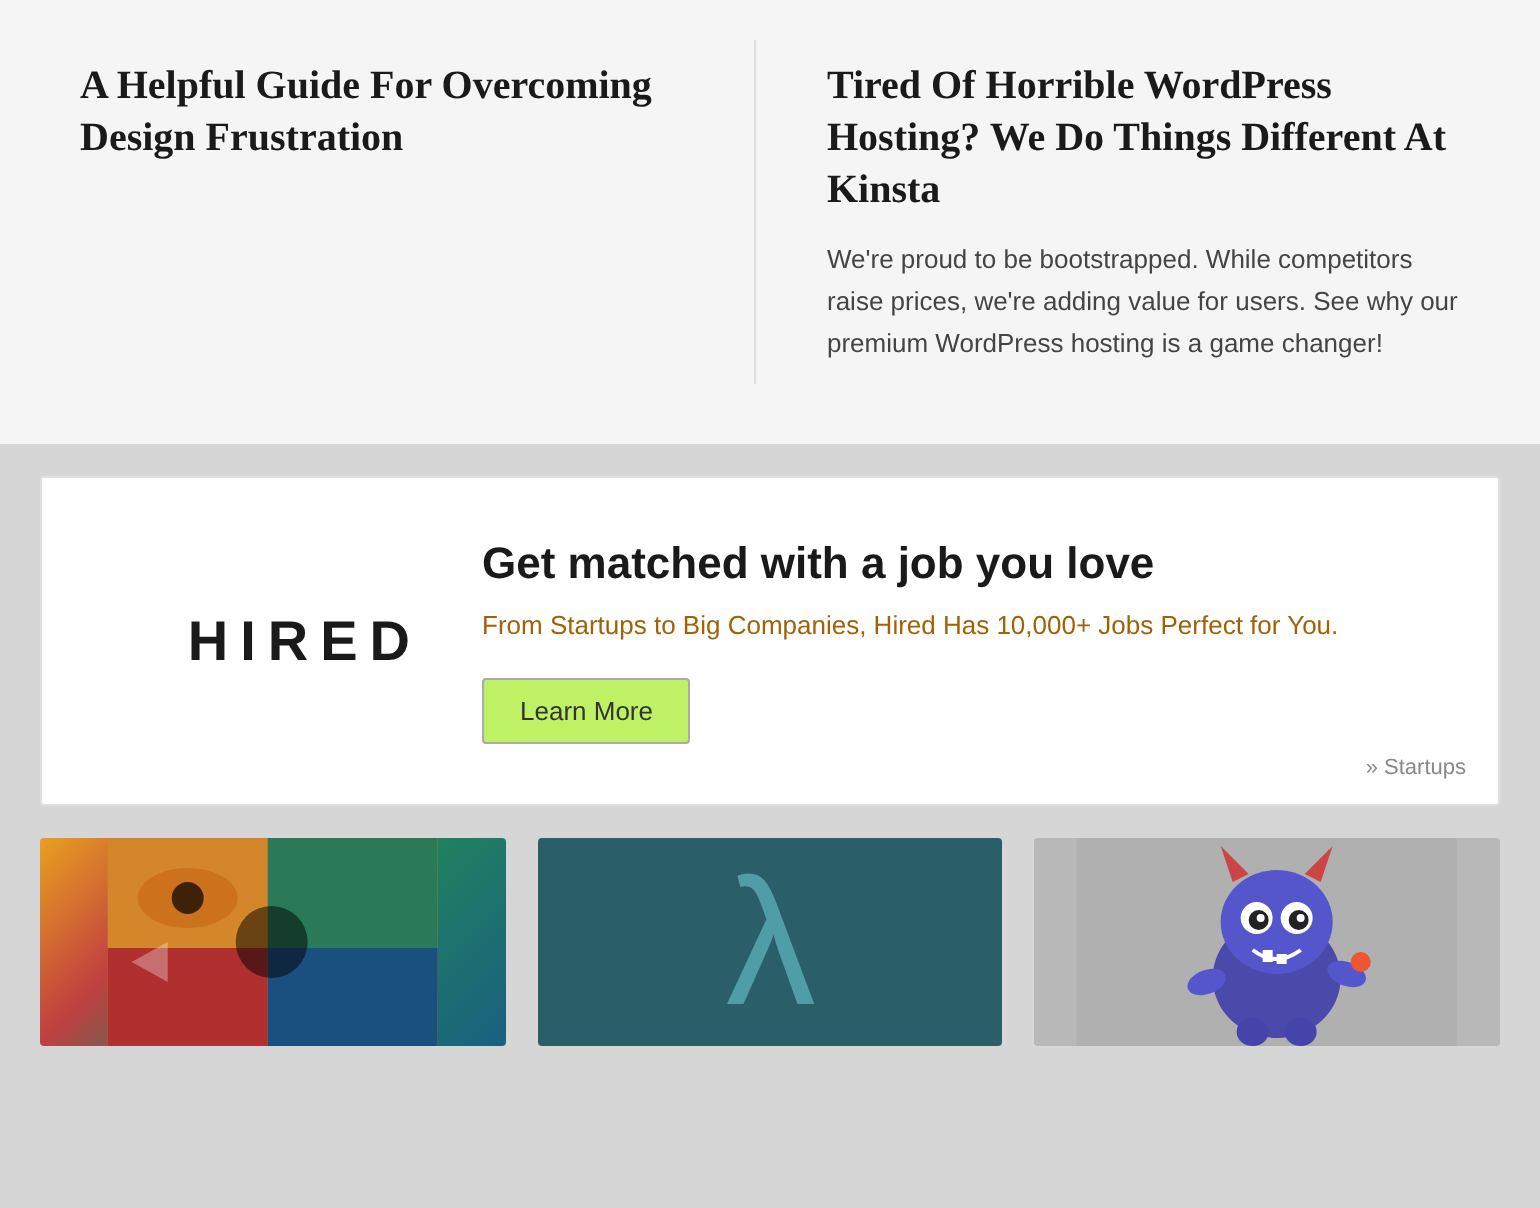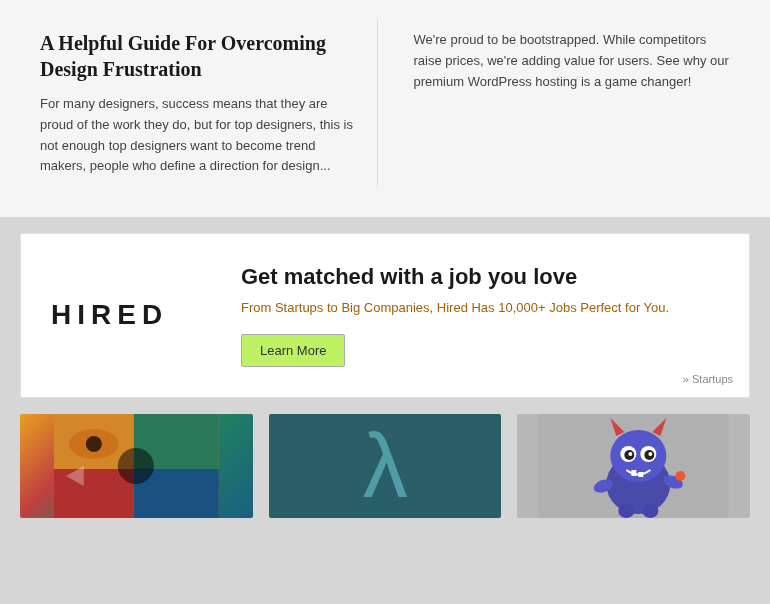--- a/index.html
+++ b/index.html
@@ -64,21 +64,21 @@
       padding: 30px 30px;
       gap: 30px;
       position: relative;
       min-height: 140px;
     }
 
     .promo-logo {
       flex: 0 0 160px;
       display: flex;
       align-items: center;
-      justify-content: flex-start;
+      justify-content: flex-end;
     }
 
     .hired-logo {
       font-family: Arial, Helvetica, sans-serif;
       font-size: 28px;
       font-weight: 700;
       letter-spacing: 6px;
       color: #1a1a1a;
       text-transform: uppercase;
     }
@@ -174,23 +174,23 @@
 
   </style>
 </head>
 <body>
 
 <div class="main-wrapper">
 
   <div class="articles-row">
     <div class="article-card">
       <h2 class="article-title">A Helpful Guide For Overcoming Design Frustration</h2>
-      <p class="article-excerpt">For many designers, success means that they are proud of the work they do, but for top designers, this is not enough top designers want to become trend makers, people who define a direction for design...</p>
     </div>
     <div class="article-card">
+      <h2 class="article-title">Tired Of Horrible WordPress Hosting? We Do Things Different At Kinsta</h2>
       <p class="article-excerpt">We're proud to be bootstrapped. While competitors raise prices, we're adding value for users. See why our premium WordPress hosting is a game changer!</p>
     </div>
   </div>
 
   <div class="promo-wrapper">
     <div class="promo-card">
       <div class="promo-logo">
         <span class="hired-logo">HIRED</span>
       </div>
       <div class="promo-content">

